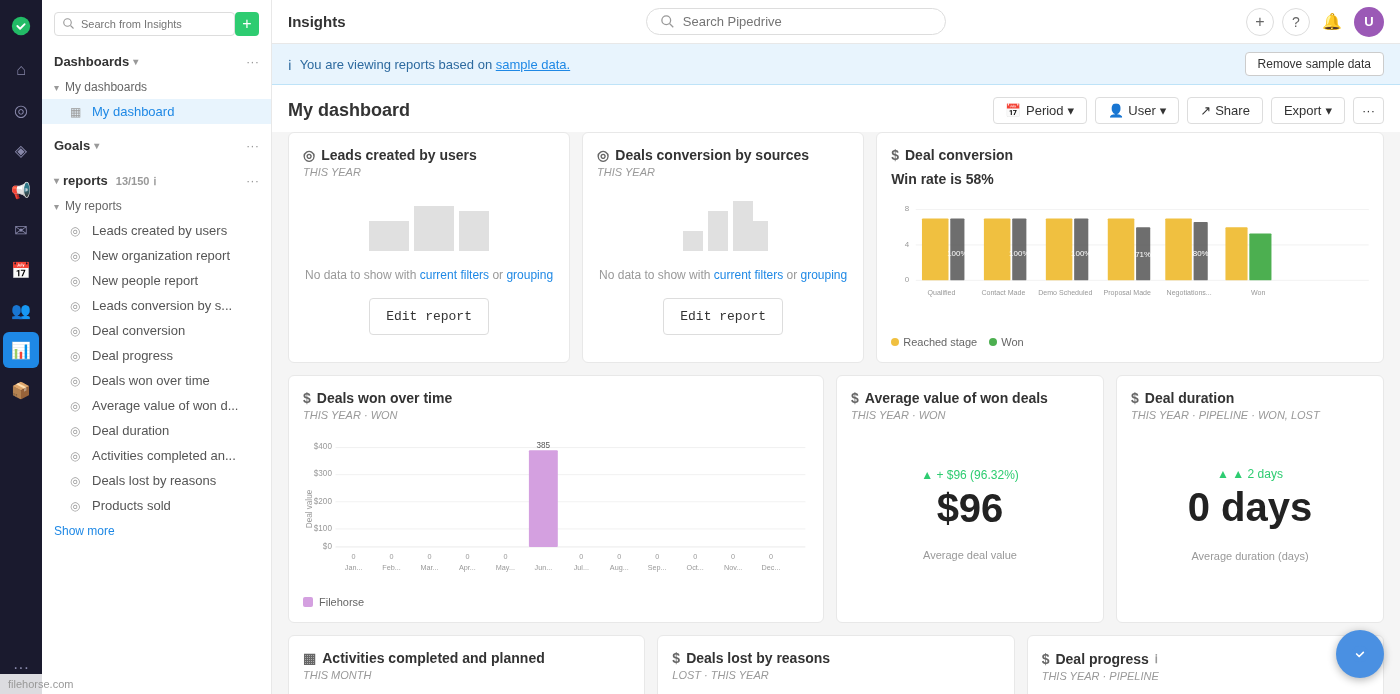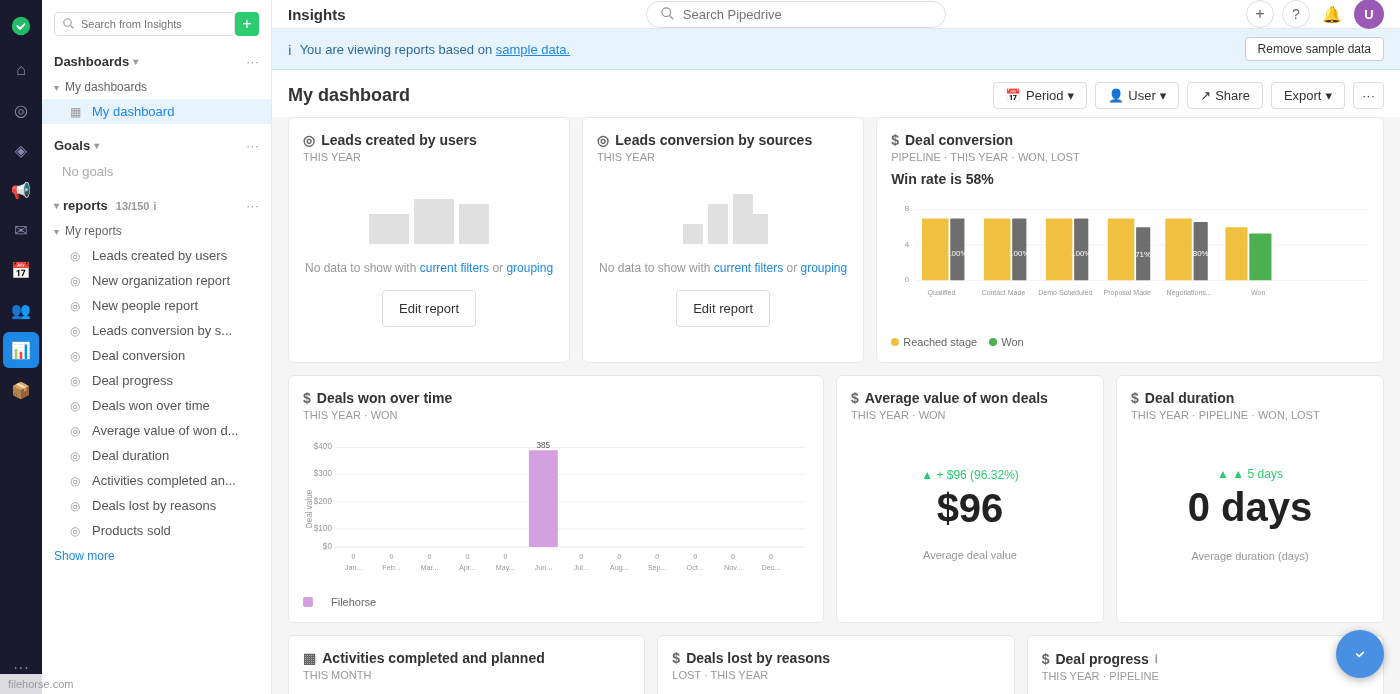--- a/index.html
+++ b/index.html
@@ -58,21 +58,21 @@
 
     .show-more { padding: 6px 12px; color: #1e88e5; font-size: 12px; cursor: pointer; }
 
     
     .main {
       flex: 1; display: flex; flex-direction: column; overflow: hidden;
     }
 
     
     .topbar {
-      height: 29px; background: #fff; border-bottom: 1px solid #e8e8e8;
+      height: 44px; background: #fff; border-bottom: 1px solid #e8e8e8;
       display: flex; align-items: center; padding: 0 16px; gap: 12px; flex-shrink: 0;
     }
     .topbar-search {
       display: flex; align-items: center; gap: 8px; border: 1px solid #ddd; border-radius: 20px;
       padding: 5px 14px; width: 300px; background: #fff;
     }
     .topbar-search input { border: none; outline: none; font-size: 13px; flex: 1; }
 
     
     .info-bar {
@@ -102,27 +102,27 @@
       flex: 1; overflow-y: auto; padding: 0 16px 16px; background: #f5f5f5;
     }
     .grid-row { display: grid; gap: 12px; margin-top: 12px; }
 
     
     .card {
       background: #fff; border-radius: 6px; border: 1px solid #e8e8e8; padding: 14px;
       display: flex; flex-direction: column;
     }
     .card-title { font-size: 14px; font-weight: 600; color: #333; display: flex; align-items: center; gap: 6px; }
-    .card-subtitle { font-size: 11px; color: #999; margin-top: 3px; display: flex; align-items: center; gap: 4px; }
+    .card-subtitle { font-size: 11px; color: #999; margin-top: 3px; display: flex; align-items: center; gap: 4px; font-style: italic; }
     .card-body { flex: 1; display: flex; flex-direction: column; align-items: center; justify-content: center; min-height: 120px; }
     .no-data-text { font-size: 12px; color: #999; text-align: center; line-height: 1.6; }
     .no-data-text a { color: #1e88e5; text-decoration: none; }
     .edit-report-btn {
       border: 1px solid #ddd; background: #fff; padding: 10px 16px; border-radius: 4px;
-      font-size: 13px; cursor: pointer; color: #333; margin-top: 12px;
+      font-size: 13px; cursor: pointer; color: #333; margin-top: 12px; font-family: Liberation Mono, monospace;
     }
 
     
     .win-rate-text { font-size: 14px; font-weight: 600; color: #333; margin-bottom: 8px; }
 
     
     .legend { display: flex; gap: 12px; margin-top: 8px; }
     .legend-item { display: flex; align-items: center; gap: 4px; font-size: 11px; color: #666; }
     .legend-dot { width: 8px; height: 8px; border-radius: 50%; }
 
@@ -203,23 +203,20 @@
 
   <div class="sidebar-section">
     <div class="sidebar-section-header">
       <div class="sidebar-section-title">
         <span>Goals</span>
         <span class="chevron">▾</span>
       </div>
       <div class="sidebar-section-actions">
         <span>···</span>
       </div>
-    </div>
-    <div class="sidebar-item" style="color:#aaa; padding-left:20px;">
-      <span>No goals</span>
     </div>
   </div>
 
   <div class="sidebar-section">
     <div class="sidebar-section-header">
       <div class="sidebar-section-title">
         <span class="chevron">▾</span>
         <span>reports</span>
         <span class="sidebar-count">13/150</span>
         <span style="color:#999;font-size:11px;">ℹ</span>
@@ -366,21 +363,21 @@
           <div class="no-data-text">
             <span>No data to show with <a href="#">current filters</a> or <a href="#">grouping</a></span>
           </div>
           <button class="edit-report-btn">Edit report</button>
         </div>
       </div>
 
       <div class="card">
         <div class="card-title">
           <span style="color:#666;">◎</span>
-          <span>Leads conversion by sources</span>
+          <span>Deals conversion by sources</span>
         </div>
         <div class="card-subtitle">
           <span>THIS YEAR</span>
         </div>
         <div class="card-body">
           <div style="margin-bottom:12px;">
             <svg width="100" height="60">
               <rect x="10" y="40" width="20" height="20" fill="#e0e0e0"></rect>
               <rect x="35" y="20" width="20" height="40" fill="#e0e0e0"></rect>
               <rect x="60" y="10" width="20" height="50" fill="#e0e0e0"></rect>
@@ -391,23 +388,20 @@
             <span>No data to show with <a href="#">current filters</a> or <a href="#">grouping</a></span>
           </div>
           <button class="edit-report-btn">Edit report</button>
         </div>
       </div>
 
       <div class="card">
         <div class="card-title">
           <span style="color:#666;">$</span>
           <span>Deal conversion</span>
-        </div>
-        <div class="card-subtitle">
-          <span>PIPELINE · THIS YEAR · WON, LOST</span>
         </div>
         <div class="win-rate-text" style="margin-top:8px;">
           <span>Win rate is 58%</span>
         </div>
         <div style="width:100%;overflow:hidden;">
           <svg width="100%" height="130" viewBox="0 0 540 130" preserveAspectRatio="xMidYMid meet">
 
             <text x="18" y="10" font-size="9" fill="#999" text-anchor="middle">8</text>
             <text x="18" y="50" font-size="9" fill="#999" text-anchor="middle">4</text>
             <text x="18" y="90" font-size="9" fill="#999" text-anchor="middle">0</text>
@@ -520,21 +514,21 @@
             <text x="224" y="148" font-size="8" fill="#999" text-anchor="middle">May...</text>
             <text x="266" y="148" font-size="8" fill="#999" text-anchor="middle">Jun...</text>
             <text x="308" y="148" font-size="8" fill="#999" text-anchor="middle">Jul...</text>
             <text x="350" y="148" font-size="8" fill="#999" text-anchor="middle">Aug...</text>
             <text x="392" y="148" font-size="8" fill="#999" text-anchor="middle">Sep...</text>
             <text x="434" y="148" font-size="8" fill="#999" text-anchor="middle">Oct...</text>
             <text x="476" y="148" font-size="8" fill="#999" text-anchor="middle">Nov...</text>
             <text x="518" y="148" font-size="8" fill="#999" text-anchor="middle">Dec...</text>
           </svg>
         </div>
-        <div style="display:flex;align-items:center;gap:18px;margin-top:4px;">
+        <div style="display:flex;align-items:center;gap:6px;margin-top:4px;">
           <div style="width:10px;height:10px;background:#d4a0e0;border-radius:2px;"></div>
           <span style="font-size:11px;color:#666;">Filehorse</span>
         </div>
       </div>
 
       <div class="card">
         <div class="card-title">
           <span style="color:#666;">$</span>
           <span>Average value of won deals</span>
         </div>
@@ -555,21 +549,21 @@
         <div class="card-title">
           <span style="color:#666;">$</span>
           <span>Deal duration</span>
         </div>
         <div class="card-subtitle">
           <span>THIS YEAR · PIPELINE · WON, LOST</span>
         </div>
         <div class="card-body" style="text-align:center;">
           <div style="color:#2ecc71;font-size:12px;margin-bottom:4px;">
             <span style="color:#2ecc71;">▲</span>
-            <span>▲ 5 days</span>
+            <span>▲ 2 days</span>
           </div>
           <div class="big-number">0 days</div>
           <div style="font-size:11px;color:#999;margin-top:20px;">Average duration (days)</div>
         </div>
       </div>
     </div>
 
     <div class="grid-row" style="grid-template-columns: 1fr 1fr 1fr; margin-top: 12px;">
 
       <div class="card" style="min-height:80px;">

